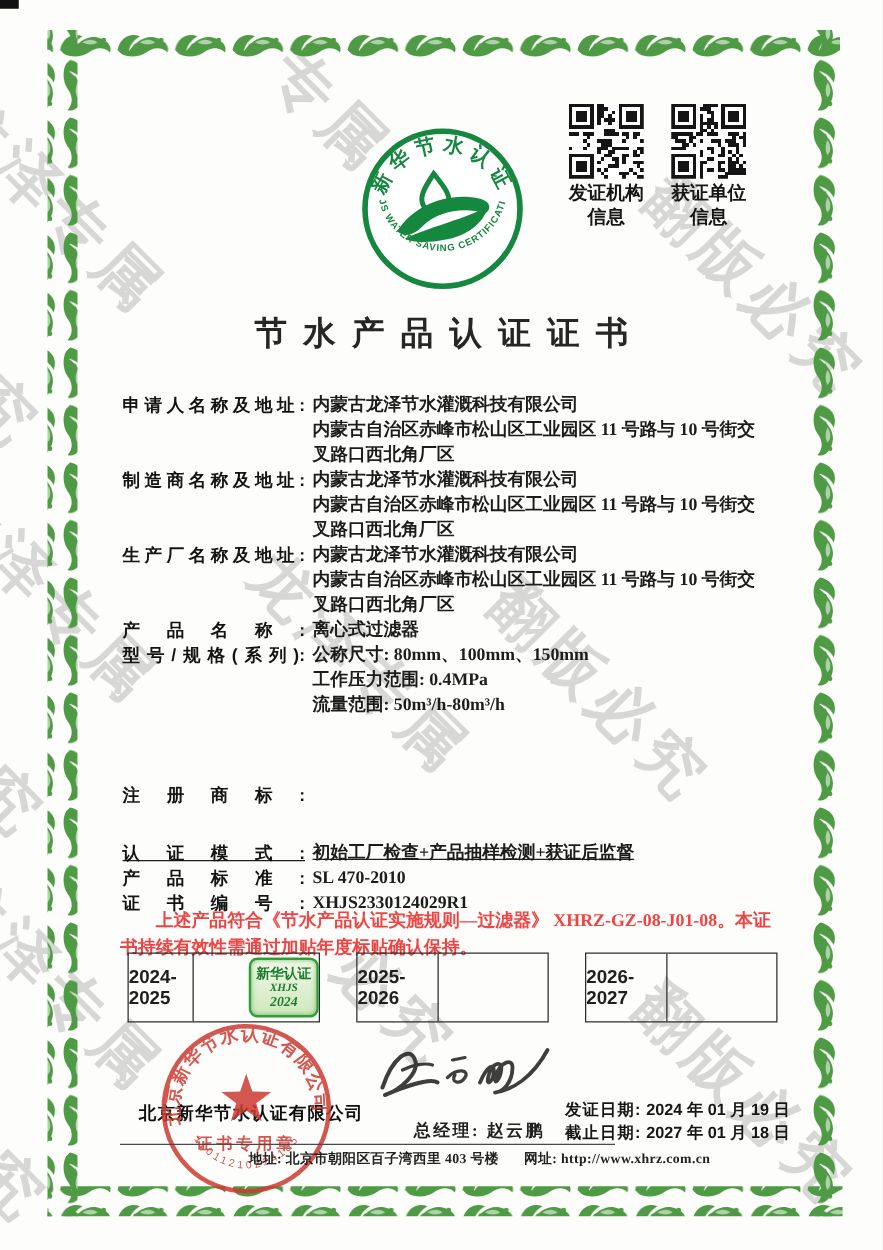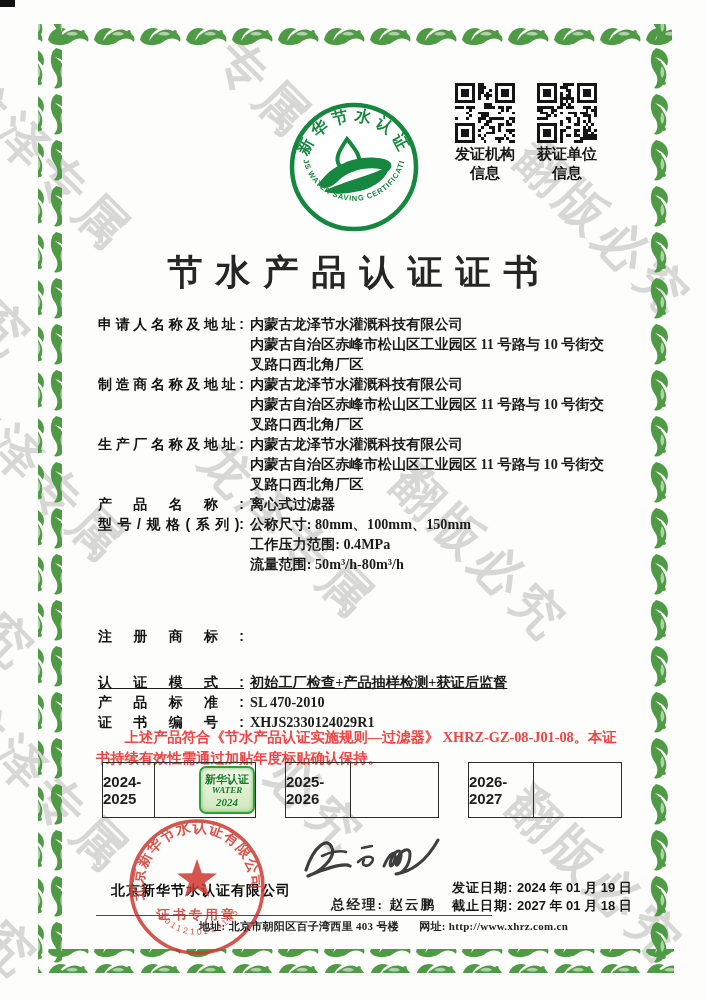--- a/index.html
+++ b/index.html
@@ -14,21 +14,21 @@
 
   
   .abs{position:absolute;}
 
   
   .qr-label{position:absolute;width:72px;text-align:center;font-family:"Liberation Sans",sans-serif;
             font-weight:700;font-size:15px;color:#161616;}
 
   
   .title{position:absolute;left:0;top:249px;width:100%;text-align:center;
-         font-family:"Liberation Sans",sans-serif;font-weight:900;font-size:35px;
+         font-family:"Liberation Sans",sans-serif;font-weight:900;font-size:26px;
          color:#262626;letter-spacing:13px;text-indent:13px;}
 
   
   .fields{position:absolute;left:98px;top:314px;width:528px;}
   .frow{display:flex;align-items:flex-start;}
   .frow.gap-lg{margin-top:52px;}
   .frow.gap-md{margin-top:26px;text-decoration:underline;}
   .flabel{flex:0 0 152px;font-family:"Liberation Sans",sans-serif;font-weight:700;
           font-size:14px;line-height:20px;color:#141414;
           text-align:justify;text-align-last:justify;padding-right:6px;box-sizing:border-box;}
@@ -442,21 +442,21 @@
     </div>
 
   <div class="declaration">上述产品符合《节水产品认证实施规则—过滤器》 XHRZ-GZ-08-J01-08。本证书持续有效性需通过加贴年度标贴确认保持。</div>
 
   <div class="yearboxes" id="yearboxes">
       <div class="ybox">
         <div class="ylabel">2024-2025</div>
         <div class="ycell">
           <div class="sticker">
             <div class="s1">新华认证</div>
-            <div class="s2">WATER</div>
+            <div class="s2">XHJS</div>
             <div class="s3">2024</div>
           </div>
         </div>
       </div>
       <div class="ybox">
         <div class="ylabel">2025-2026</div>
         <div class="ycell"></div>
       </div>
       <div class="ybox">
         <div class="ylabel">2026-2027</div>

